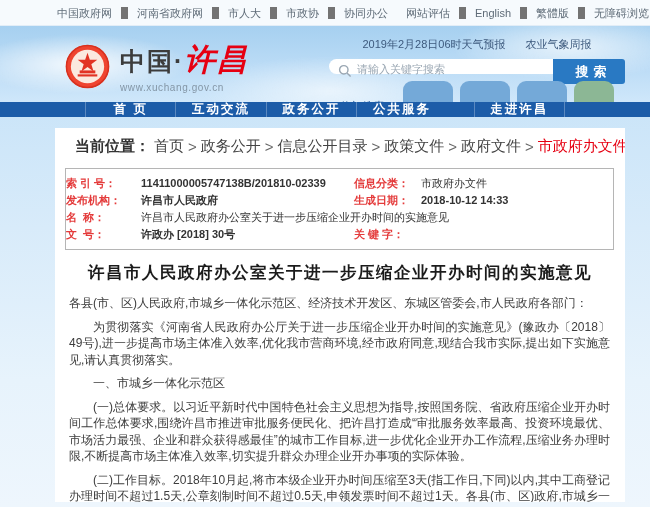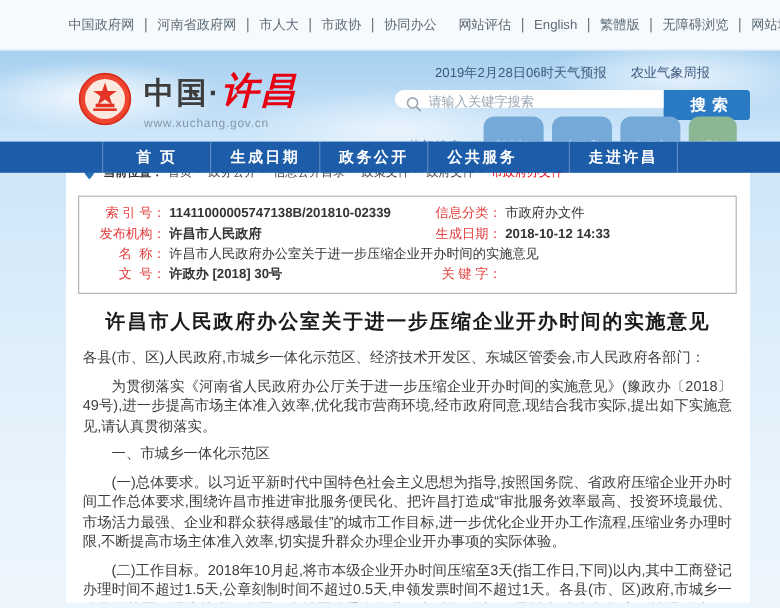--- a/index.html
+++ b/index.html
@@ -7,27 +7,27 @@
   html, body { margin:0; padding:0; width:650px; height:507px; overflow:hidden; }
   body {
     font-family: "Liberation Sans", "DejaVu Sans", sans-serif;
     background: linear-gradient(180deg, #b7d9f3 0%, #c7e3f8 15%, #d8ebfa 45%, #e7f3fc 75%, #eef6fd 100%);
     position: relative;
   }
   a { text-decoration: none; cursor: pointer; }
 
   
   .topbar {
-    height:42px; background:#f6fafd; border-bottom:1px solid #e2edf7;
+    height:26px; background:#f6fafd; border-bottom:1px solid #e2edf7;
     display:flex; align-items:center; padding:0 25px 0 48px;
     font-size:11px; color:#5e6b77; position:relative; z-index:5;
   }
   .tgroup { display:flex; align-items:center; }
   .tlink { color:#5e6b77; padding:0 9px; line-height:12px; white-space:nowrap; }
-  .tlink + .tlink { border-left:1px solid #737373; }
+  .tlink + .tlink { border-left:7px solid #737373; }
   .tb-right { margin-left:auto; }
 
   
   .header { height:76px; position:relative; overflow:hidden;
     background: linear-gradient(180deg,#a6d0f0 0%, #bcdcf6 55%, #cfe7fa 100%); }
   .cloud { position:absolute; border-radius:50%; filter:blur(1px);
     background: radial-gradient(ellipse at center, rgba(255,255,255,.85) 0%, rgba(255,255,255,0) 70%); }
   .c1 { width:220px; height:60px; left:-30px; top:8px; }
   .c2 { width:260px; height:70px; left:200px; top:30px; opacity:.7; }
   .c3 { width:240px; height:66px; right:-40px; top:-12px; opacity:.8; }
@@ -51,42 +51,42 @@
   .search-btn { width:72px; height:25px; border:none; background:#2979c3; color:#fff;
     font-size:13px; font-weight:bold; letter-spacing:5px; padding-left:15px;
     border-radius:0 3px 3px 0; cursor:pointer; font-family:inherit; }
   .hot-row { margin-top:7px; display:flex; align-items:center; gap:7px; }
   .hot-label { font-size:11px; font-weight:normal; color:#2a5f9e; }
   .pill { font-size:10px; color:#fff; background:#74a9d8; border-radius:9px;
     padding:20px 10px; line-height:11px; white-space:nowrap; }
   .pill.green { background:#8cb795; }
 
   
-  .nav { height:26px; background:#1c5ca8; display:flex; padding:0 85px; position:relative; z-index:4; }
+  .nav { height:15px; background:#1c5ca8; display:flex; padding:0 85px; position:relative; z-index:4; }
   .nav-item { flex:1; display:flex; align-items:center; justify-content:center;
     color:#fff; font-size:12.5px; font-weight:bold; letter-spacing:2px;
     border-left:1px solid rgba(255,255,255,.28); cursor:pointer; }
   .nav-item:last-child { border-right:1px solid rgba(255,255,255,.28);margin-left:27px; }
 
   
   .content { position:absolute; left:55px; top:128px; width:570px; height:374px;
     background:#fff; overflow:hidden; }
 
-  .breadcrumb { padding:9px 0 0 14px; font-size:10px; color:#444;
-    display:flex; gap:4px; white-space:nowrap; }
+  .breadcrumb { padding:9px 0 0 14px; font-size:15px; color:#444;
+    display:flex; align-items:center; gap:4px; white-space:nowrap; }
   .bc-pin { width:11px; height:13px; margin-right:2px; }
   .bc-label { font-weight:bold; color:#333; }
   .bc-link { color:#444; }
   .bc-sep { color:#666; }
   .bc-current { color:#e60012; }
 
   .meta-table { margin:12px 11px 0 10px; border:1px solid #b5b5b5; padding:6px 0; font-size:11px; }
   .mrow { display:grid; grid-template-columns:72px 216px 64px 1fr; line-height:17px; }
   .mrow.span { grid-template-columns:72px 1fr; }
-  .mlabel { color:#e43b3b; font-weight:normal; text-align:right; white-space:pre; }
+  .mlabel { color:#e43b3b; font-weight:bold; text-align:left; white-space:pre; }
   .mval { color:#333; padding-left:3px; }
   .mval.b { font-weight:bold; }
 
   .doc-title { margin-top:12px; text-align:center; font-family:"Liberation Serif","DejaVu Serif",serif;
     font-size:16.5px; font-weight:bold; color:#1b1b1b; letter-spacing:1.5px; }
   .doc-num { margin-top:10px; text-align:center; font-family:"Liberation Serif","DejaVu Serif",serif;
     font-size:11.5px; font-weight:bold; color:#222; }
 
   .body-text { margin:11px 15px 0 14px; font-size:12px; line-height:16.5px;
     color:#3d3d3d; text-align:justify; }
@@ -156,21 +156,21 @@
       <a class="pill">暂住证</a>
       <a class="pill">公租房</a>
       <a class="pill">公积金</a>
       <a class="pill green">环保</a>
     </div>
   </div>
 </div>
 
 <div class="nav">
   <div class="nav-item">首 页</div>
-  <div class="nav-item">生成日期</div>
+  <div class="nav-item">互动交流</div>
   <div class="nav-item">政务公开</div>
   <div class="nav-item">公共服务</div>
   <div class="nav-item">走进许昌</div>
 </div>
 
 <div class="content">
 
   <div class="breadcrumb">
     <svg class="bc-pin" viewBox="0 0 11 13">
       <path d="M5.5 0.6 C2.9 0.6 1 2.5 1 5 C1 8 5.5 12.4 5.5 12.4 C5.5 12.4 10 8 10 5 C10 2.5 8.1 0.6 5.5 0.6 Z M5.5 6.8 A1.9 1.9 0 1 1 5.5 3 A1.9 1.9 0 0 1 5.5 6.8 Z" fill="#2a6fb5"></path>

